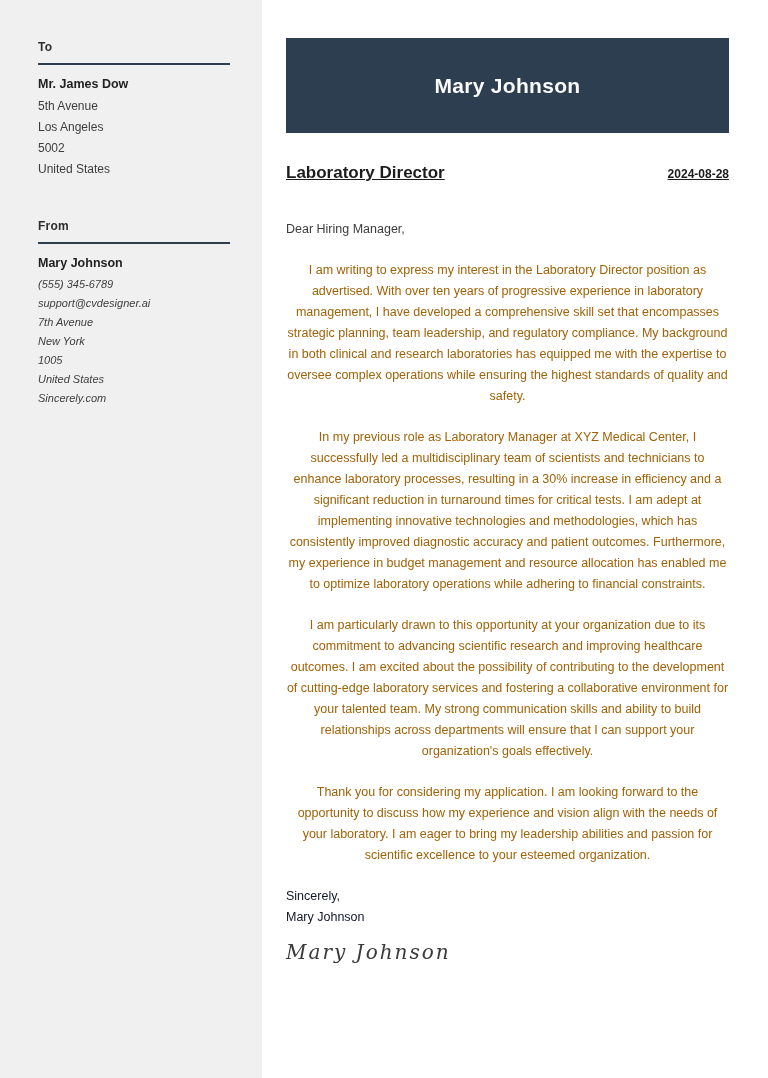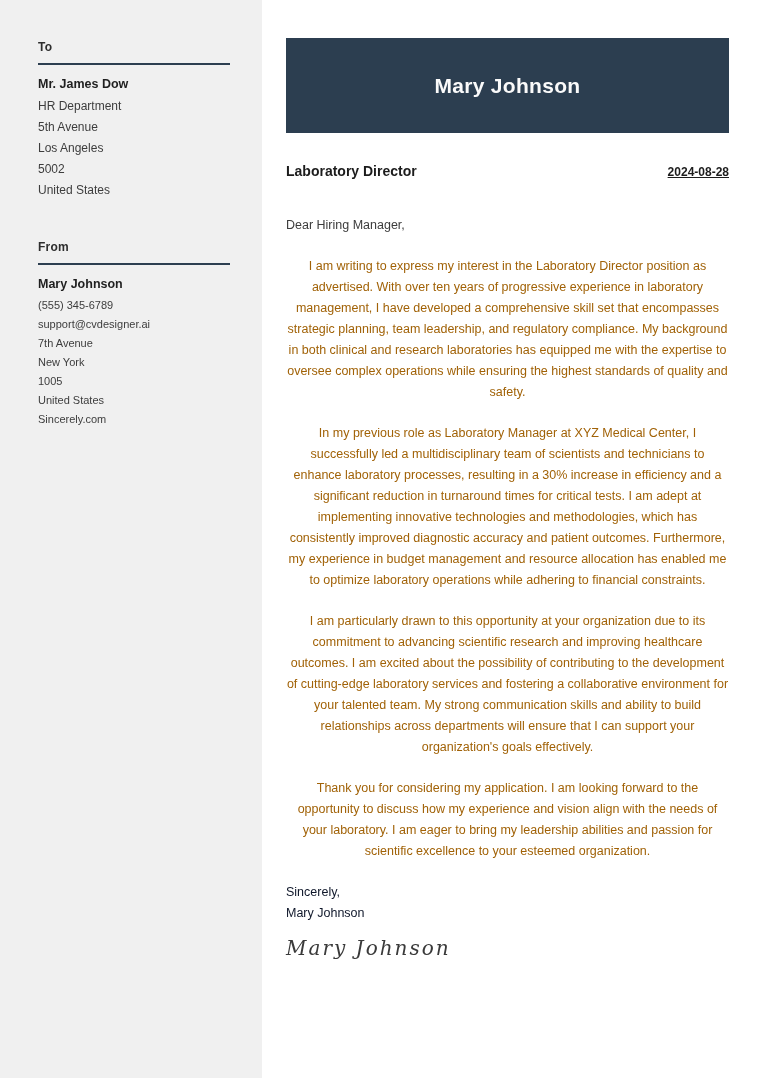--- a/index.html
+++ b/index.html
@@ -49,20 +49,21 @@
   .to-block .addr-line {
     font-size: 12px;
     line-height: 21px;
     color: #3d3d3d;
   }
   .from-block { margin-top: 39px; }
   .from-block .addr-line {
     font-size: 11px;
     line-height: 19px;
     color: #3d3d3d;
+    font-style: italic;
   }
 
   
   .letter {
     position: absolute;
     left: 286px;
     top: 38px;
     width: 443px;
   }
   .name-banner {
@@ -79,23 +80,24 @@
     font-weight: 700;
     letter-spacing: 0.3px;
   }
   .job-row {
     margin-top: 30px;
     display: flex;
     justify-content: space-between;
     align-items: baseline;
   }
   .job-title {
-    font-size: 14px;
+    font-size: 17px;
     font-weight: 700;
     color: #1c1c1c;
+    text-decoration: underline;
   }
   .letter-date {
     font-size: 12px;
     font-weight: 600;
     color: #1c1c1c;
     text-decoration: underline;
   }
   .salutation {
     margin-top: 36px;
     font-size: 12.5px;
@@ -128,21 +130,20 @@
 <body>
 
 <div class="page">
 
   <aside class="sidebar">
 
     <section class="addr-block to-block">
       <div class="addr-heading">To</div>
       <div class="addr-divider"></div>
       <div class="addr-name">Mr. James Dow</div>
-      <div class="addr-line">HR Department</div>
       <div class="addr-line">5th Avenue</div>
       <div class="addr-line">Los Angeles</div>
       <div class="addr-line">5002</div>
       <div class="addr-line">United States</div>
     </section>
 
     <section class="addr-block from-block">
       <div class="addr-heading">From</div>
       <div class="addr-divider"></div>
       <div class="addr-name">Mary Johnson</div>

